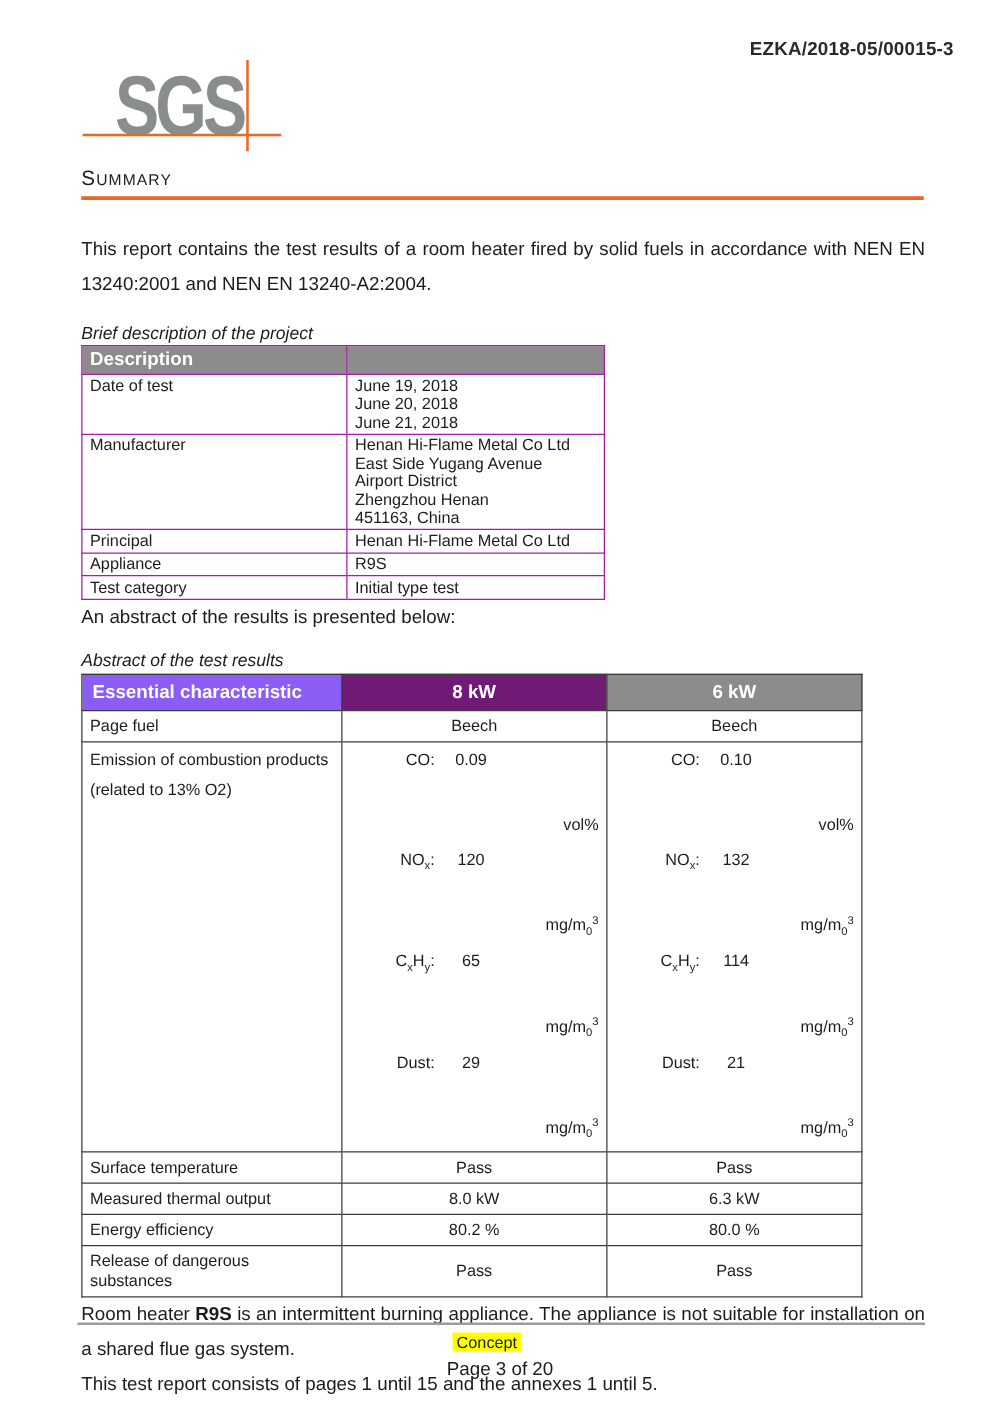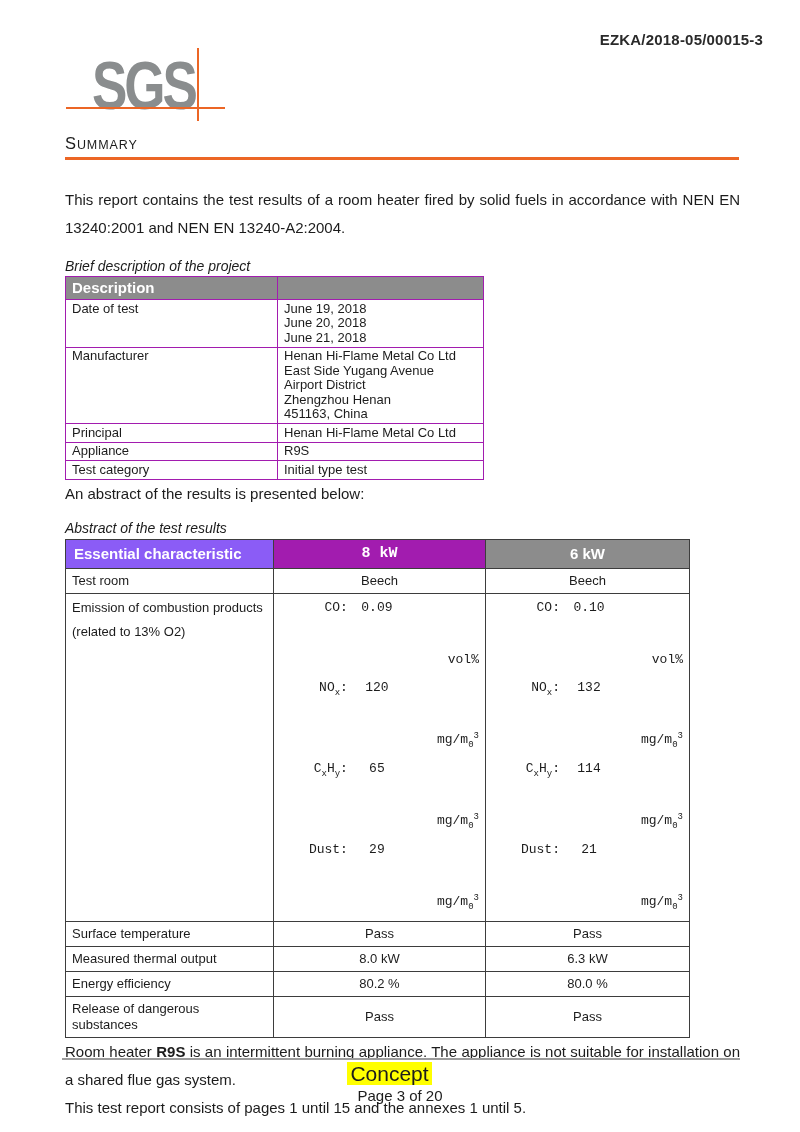--- a/index.html
+++ b/index.html
@@ -44,33 +44,33 @@
   .abstract-intro { margin-top:24px; }
   .t2 { width:625px; font-size:13px; margin-top:2px; }
   .t2 td { border:1px solid #3d3d3d; vertical-align:middle; }
   .t2 .head td { background:#8c8c8c; color:#ffffff; font-weight:bold; font-size:15px; line-height:16px; padding:6px 8px; }
   .t2 .head .hc { text-align:center; }
   .t2 .lc { width:201px; text-align:left; padding:4px 2px 4px 6px; line-height:16px; }
   .t2 .vc { width:221px; text-align:center; padding:4px 6px; line-height:16px; }
   .t2 .vc2 { width:203px; }
   .t2 .em-label { vertical-align:top; line-height:24px; white-space:pre; padding-top:2px; }
   .t2 .em-cell { padding:2px 6px; vertical-align:top; }
-  .em-line { display:grid; grid-template-columns:68px 58px 1fr; line-height:24px;font-family:Liberation Mono, monospace; }
+  .em-line { display:grid; grid-template-columns:68px 58px 1fr; line-height:24px; }
   .em-species { text-align:right; }
   .em-value { text-align:center; }
   .em-unit { text-align:right; padding-left:10px;margin-top:48px; }
   sub { font-size:9px; vertical-align:sub; }
   sup { font-size:9px; vertical-align:super; }
 
   .closing1 { margin-top:20px; }
   .closing2 { margin-top:21px; }
 
   
   .footer-line { position:absolute; left:62px; top:1058px; width:678px; height:2px; }
-  .concept-row { position:absolute; left:0; top:1064px; width:779px; text-align:center; font-size:21px; line-height:19px; }
+  .concept-row { position:absolute; left:0; top:1064px; width:779px; text-align:center; font-size:13px; line-height:19px; }
   .hl { padding:0 3px; }
   .pageinfo { position:absolute; left:0; top:1087px; width:800px; text-align:center; font-size:15px; }
 </style>
 </head>
 <body>
 
 <div class="page">
 
   <div class="ref">EZKA/2018-05/00015-3</div>
 
@@ -123,26 +123,26 @@
       </table>
 
     <p class="body abstract-intro">An abstract of the results is presented below:</p>
 
     <p class="caption" style="margin-top:12px">Abstract of the test results</p>
 
     <table class="t2">
       <tbody>
           <tr class="head">
         <td class="lc" style="background: #8b5cf6;">Essential characteristic</td>
-        <td class="vc hc" style="background: #a21caf; font-family: Liberation Mono, monospace;">8 kW</td>
+        <td class="vc hc" style="background: #701a75;">8 kW</td>
         <td class="vc vc2 hc" style="background: rgb(140, 140, 140);">6 kW</td>
       </tr>
 
       <tr>
-        <td class="lc">Test room</td>
+        <td class="lc">Page fuel</td>
         <td class="vc">Beech</td>
         <td class="vc vc2">Beech</td>
       </tr>
 
       <tr>
         <td class="lc em-label">Emission of combustion products
 (related to 13% O2)</td>
         <td class="vc em-cell">
           <div class="em-line">
             <span class="em-species"><span>CO</span><sub></sub><span></span><sub></sub><span>:</span></span>

